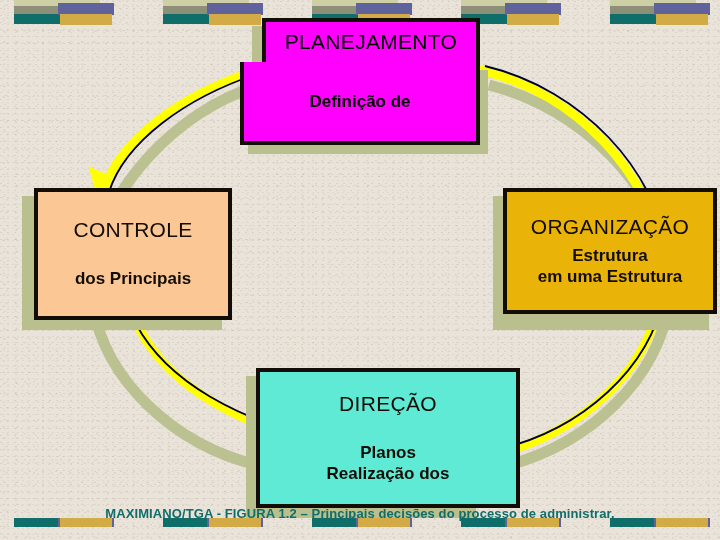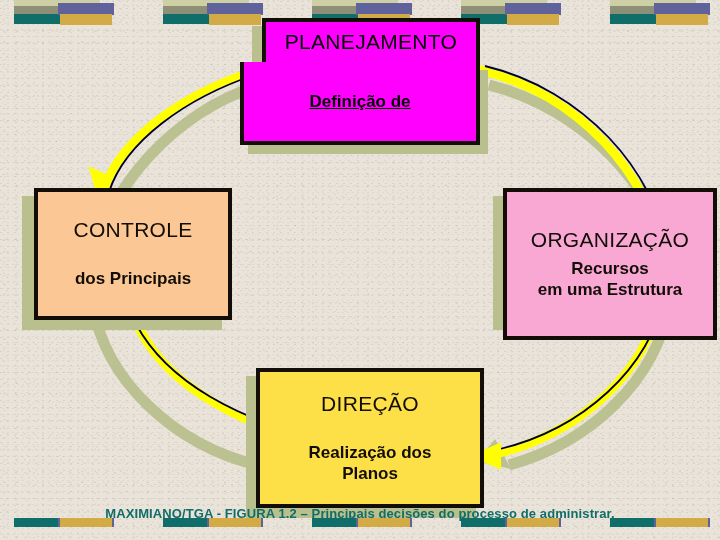--- a/index.html
+++ b/index.html
@@ -131,21 +131,21 @@
     display: flex; align-items: center; justify-content: center;
   }
   #pl-bottom {
     position: absolute;
     left: 240px; top: 62px;
     width: 240px; height: 83px;
     background: #ff00ff;
     border: 4px solid #120d06;
     border-top: none;
     z-index: 4;
-    display: flex; align-items: center; justify-content: center; text-decoration: underline;
+    display: flex; align-items: center; justify-content: center;
   }
   #pl-seam {
     position: absolute;
     left: 266px; top: 58px;
     width: 210px; height: 8px;
     background: #ff00ff;
     z-index: 5;
   }
   #pl-shadow-a {
     position: absolute;
@@ -173,37 +173,37 @@
     position: absolute;
     left: 22px; top: 196px;
     width: 200px; height: 134px;
     background: #b9bf8d;
     z-index: 2;
   }
 
   
   #box-organizacao {
     left: 503px; top: 188px;
-    width: 214px; height: 152px;
-    background: #f9a8d4;
+    width: 214px; height: 126px;
+    background: #eab308;
     z-index: 3;
   }
   #og-shadow {
     position: absolute;
     left: 493px; top: 196px;
     width: 216px; height: 134px;
     background: #b9bf8d;
     z-index: 2;
   }
 
   
   #box-direcao {
     left: 256px; top: 368px;
-    width: 228px; height: 140px;
-    background: #fde047;
+    width: 264px; height: 140px;
+    background: #5eead4;
     z-index: 3;
   }
   #dr-shadow {
     position: absolute;
     left: 246px; top: 376px;
     width: 230px; height: 142px;
     background: #b9bf8d;
     z-index: 2;
   }
 
@@ -338,33 +338,33 @@
         <div>dos Principais</div>
       </div>
     </div>
   </div>
 
   <div id="og-shadow"></div>
   <div class="box" id="box-organizacao">
     <div class="box-inner">
       <div class="title">ORGANIZAÇÃO</div>
       <div class="desc">
-        <div>Recursos</div>
+        <div>Estrutura</div>
         <div>em uma Estrutura</div>
       </div>
     </div>
   </div>
 
   <div id="dr-shadow"></div>
   <div class="box" id="box-direcao">
     <div class="box-inner">
       <div class="title">DIREÇÃO</div>
       <div class="desc">
+        <div>Planos</div>
         <div>Realização dos</div>
-        <div>Planos</div>
       </div>
     </div>
   </div>
 
   <div id="caption">MAXIMIANO/TGA - FIGURA 1.2 – Principais decisões do processo de administrar.</div>
 
   <div class="band band-bottom">
     <div class="band-unit" style="left:0px">
       <div class="u-plate"></div>
       <div class="u-teal"></div>

